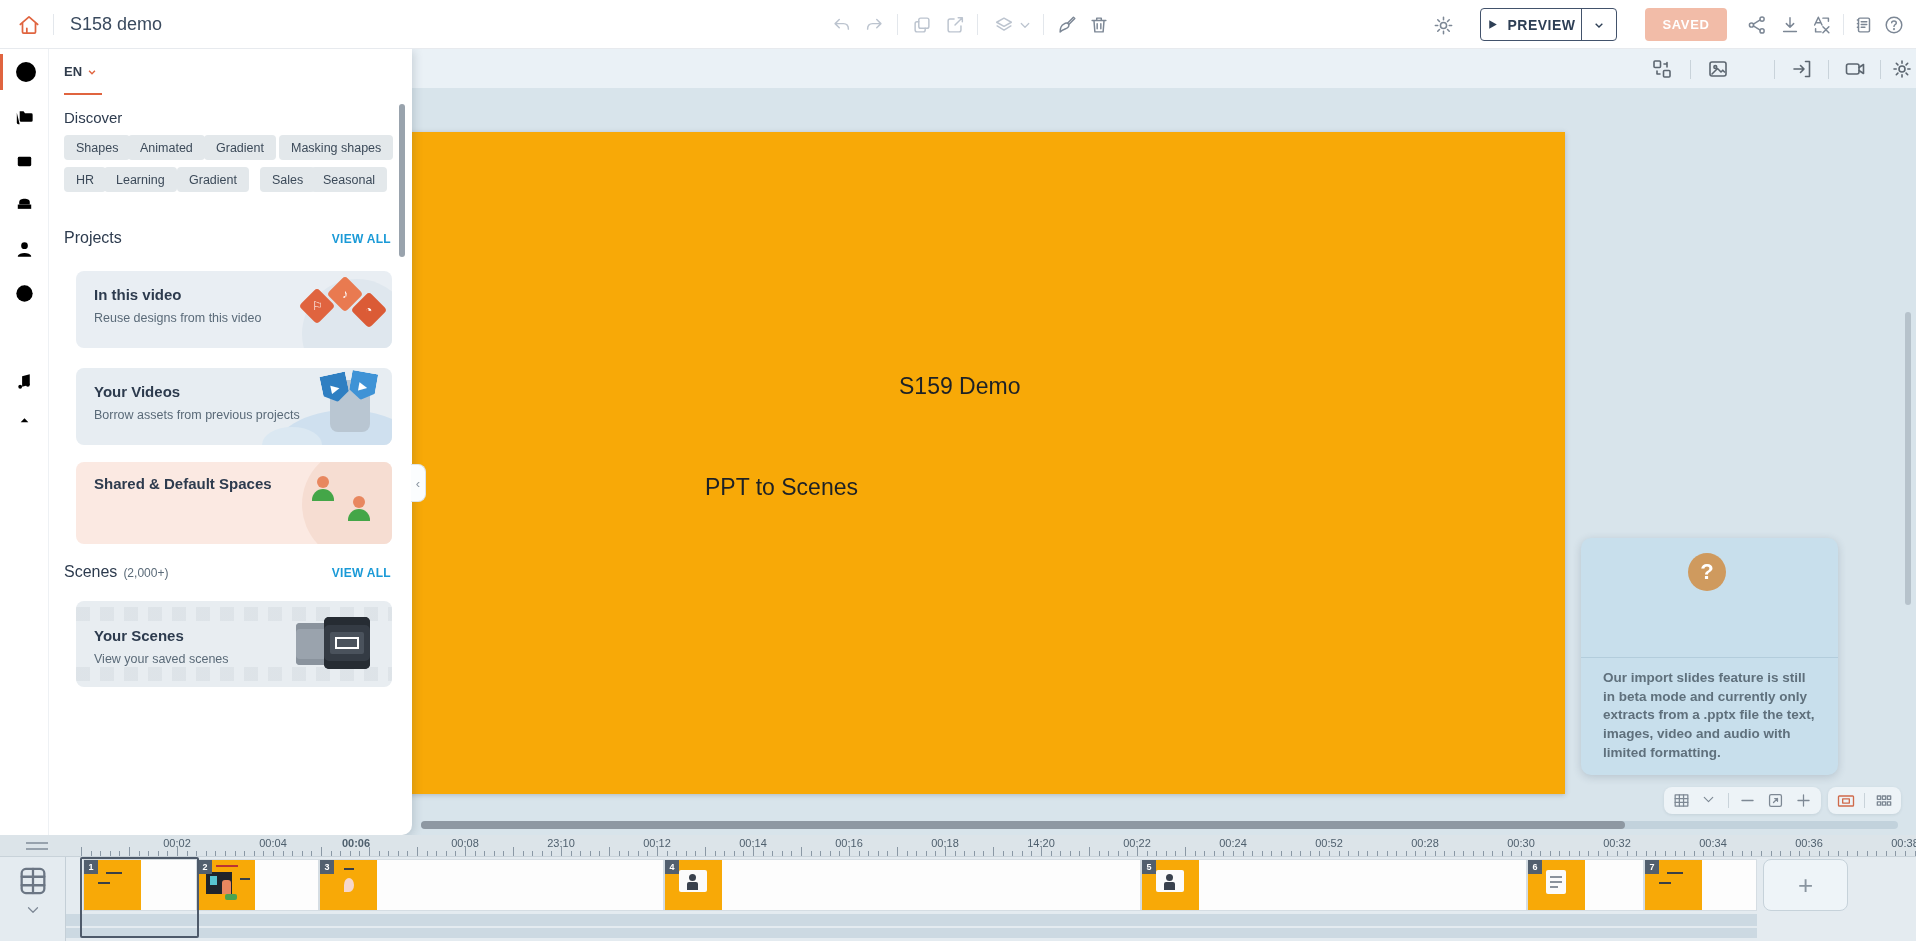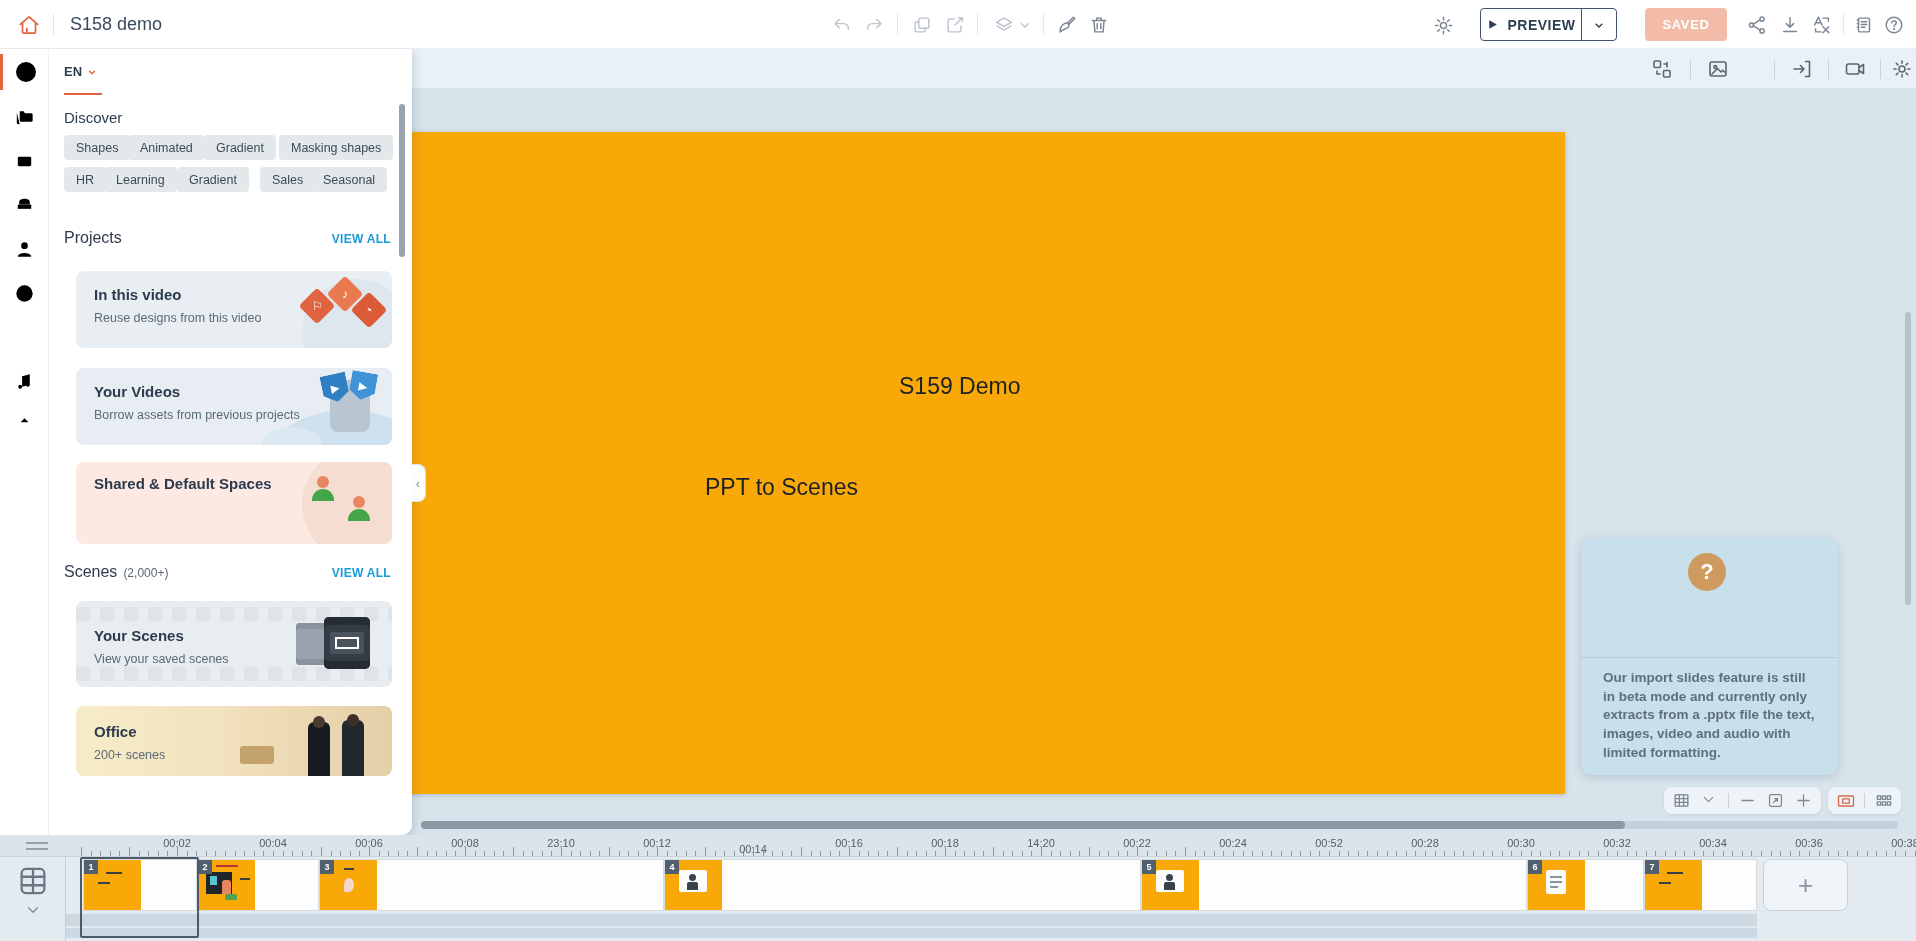--- a/index.html
+++ b/index.html
@@ -403,33 +403,20 @@
     <div class="sprockets" style="top:6px;"></div>
     <div class="sprockets" style="bottom:6px;"></div>
     <div class="abs" style="right:58px; top:22px; width:38px; height:42px; background:#9aa3ad; border-radius:4px; box-shadow:inset 0 6px 0 #8a939d, inset 0 -6px 0 #8a939d;"></div>
     <div class="abs" style="right:22px; top:16px; width:46px; height:52px; background:#343b44; border-radius:5px; box-shadow:inset 0 8px 0 #262c33, inset 0 -8px 0 #262c33; display:flex; align-items:center; justify-content:center;">
       <div style="width:34px; height:22px; background:#4a525c; border-radius:2px; outline:2px solid #fff; outline-offset:-7px;"></div>
     </div>
     <div class="c-title" style="top:26px;">Your Scenes</div>
     <div class="c-desc" style="top:49px;">View your saved scenes</div>
   </div>
 
-  <div class="card" style="top:657px; height:70px; background:linear-gradient(90deg,#f7ecc9 0%,#f2e2bd 45%,#e3cfa8 100%);">
-    <div class="abs" style="right:0; top:0; width:190px; height:70px; background:
-      linear-gradient(90deg, transparent 0 28px, #c9b astraight 0) ,
-      repeating-linear-gradient(90deg, rgba(150,130,95,.35) 0 2px, transparent 2px 34px),
-      repeating-linear-gradient(0deg, rgba(150,130,95,.3) 0 2px, transparent 2px 22px);"></div>
-    <div class="abs" style="right:28px; top:14px; width:22px; height:56px; background:#23272e; border-radius:6px 6px 0 0;"></div>
-    <div class="abs" style="right:33px; top:8px; width:12px; height:12px; border-radius:50%; background:#3c2f26;"></div>
-    <div class="abs" style="right:62px; top:16px; width:22px; height:54px; background:#171b21; border-radius:6px 6px 0 0;"></div>
-    <div class="abs" style="right:67px; top:10px; width:12px; height:12px; border-radius:50%; background:#4b3a2e;"></div>
-    <div class="abs" style="right:118px; top:40px; width:34px; height:18px; background:#c3a36b; border-radius:3px;"></div>
-    <div class="c-title" style="top:17px;">Office</div>
-    <div class="c-desc" style="top:40px;">200+ scenes</div>
-  </div>
 
 
   <div id="panel-scrollbar" class="abs"></div>
 </div>
 <div id="collapse-tab" class="abs">‹</div>
 
 <div id="timeline" class="abs">
   <div id="ruler" class="abs">
     <div id="ruler-handle" class="abs"></div>
   <div class="tick" style="left: 81px; height: 9px;"></div>
@@ -619,25 +606,25 @@
       <div class="tick" style="left: 1847.4px; height: 5px;"></div>
       <div class="tick" style="left: 1857px; height: 5px;"></div>
       <div class="tick" style="left: 1866.6px; height: 5px;"></div>
       <div class="tick" style="left: 1876.2px; height: 5px;"></div>
       <div class="tick" style="left: 1885.8px; height: 5px;"></div>
       <div class="tick" style="left: 1895.4px; height: 5px;"></div>
       <div class="tick" style="left: 1905px; height: 5px;"></div>
       <div class="tick" style="left: 1914.6px; height: 5px;"></div>
       <div class="ruler-label" style="left: 177px;">00:02</div>
       <div class="ruler-label" style="left: 273px;">00:04</div>
-      <div class="ruler-label" style="left: 369px;">00:06</div>
+      <div class="ruler-label" style="left: 356px; font-weight: bold;">00:06</div>
       <div class="ruler-label" style="left: 465px;">00:08</div>
       <div class="ruler-label" style="left: 561px;">23:10</div>
       <div class="ruler-label" style="left: 657px;">00:12</div>
-      <div class="ruler-label" style="left: 753px; margin-top: 6px;">00:14</div>
+      <div class="ruler-label" style="left: 753px;">00:14</div>
       <div class="ruler-label" style="left: 849px;">00:16</div>
       <div class="ruler-label" style="left: 945px;">00:18</div>
       <div class="ruler-label" style="left: 1041px;">14:20</div>
       <div class="ruler-label" style="left: 1137px;">00:22</div>
       <div class="ruler-label" style="left: 1233px;">00:24</div>
       <div class="ruler-label" style="left: 1329px;">00:52</div>
       <div class="ruler-label" style="left: 1425px;">00:28</div>
       <div class="ruler-label" style="left: 1521px;">00:30</div>
       <div class="ruler-label" style="left: 1617px;">00:32</div>
       <div class="ruler-label" style="left: 1713px;">00:34</div>

